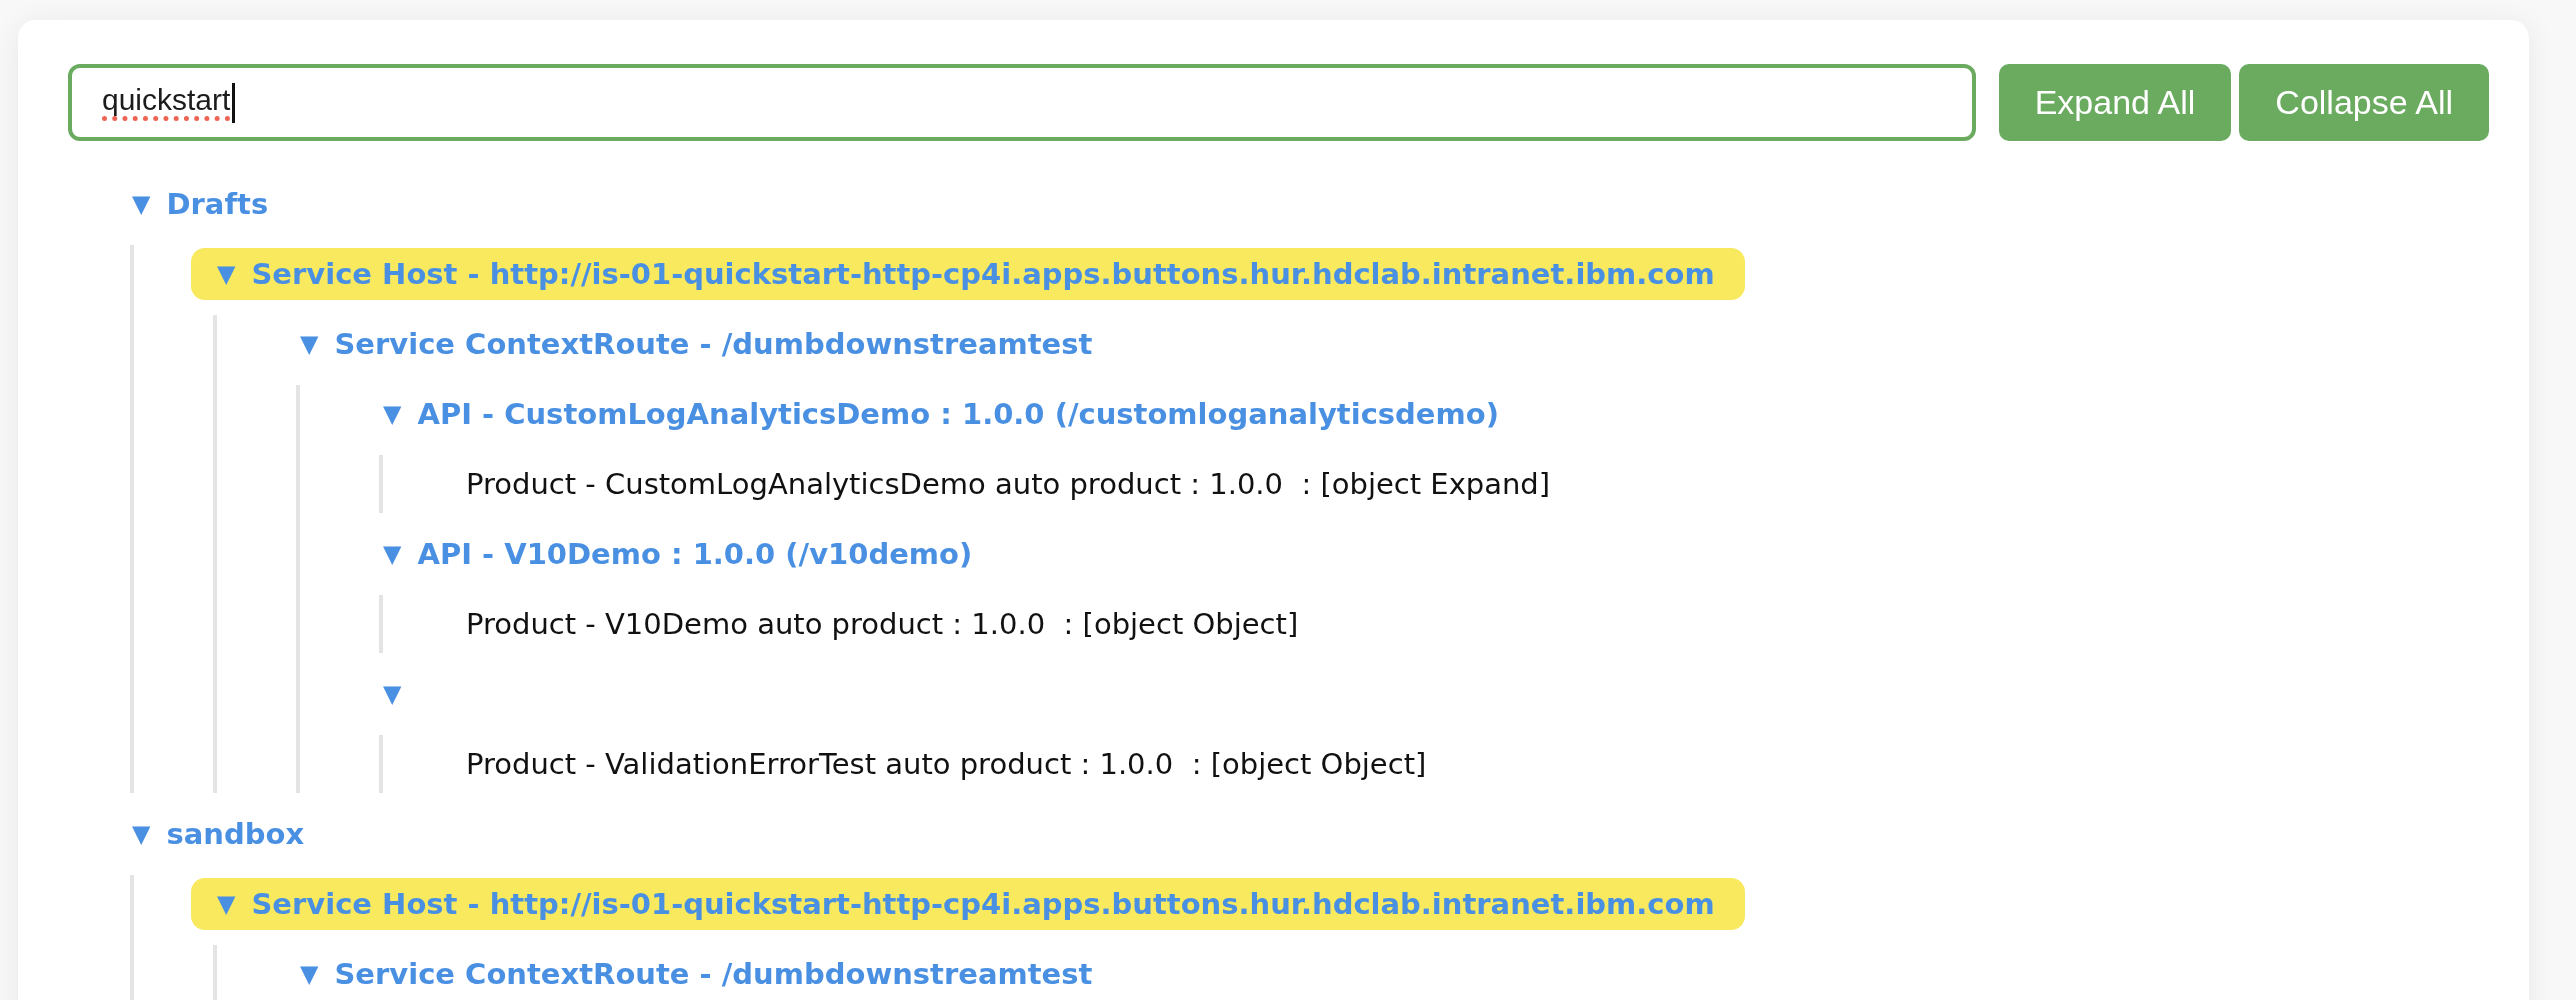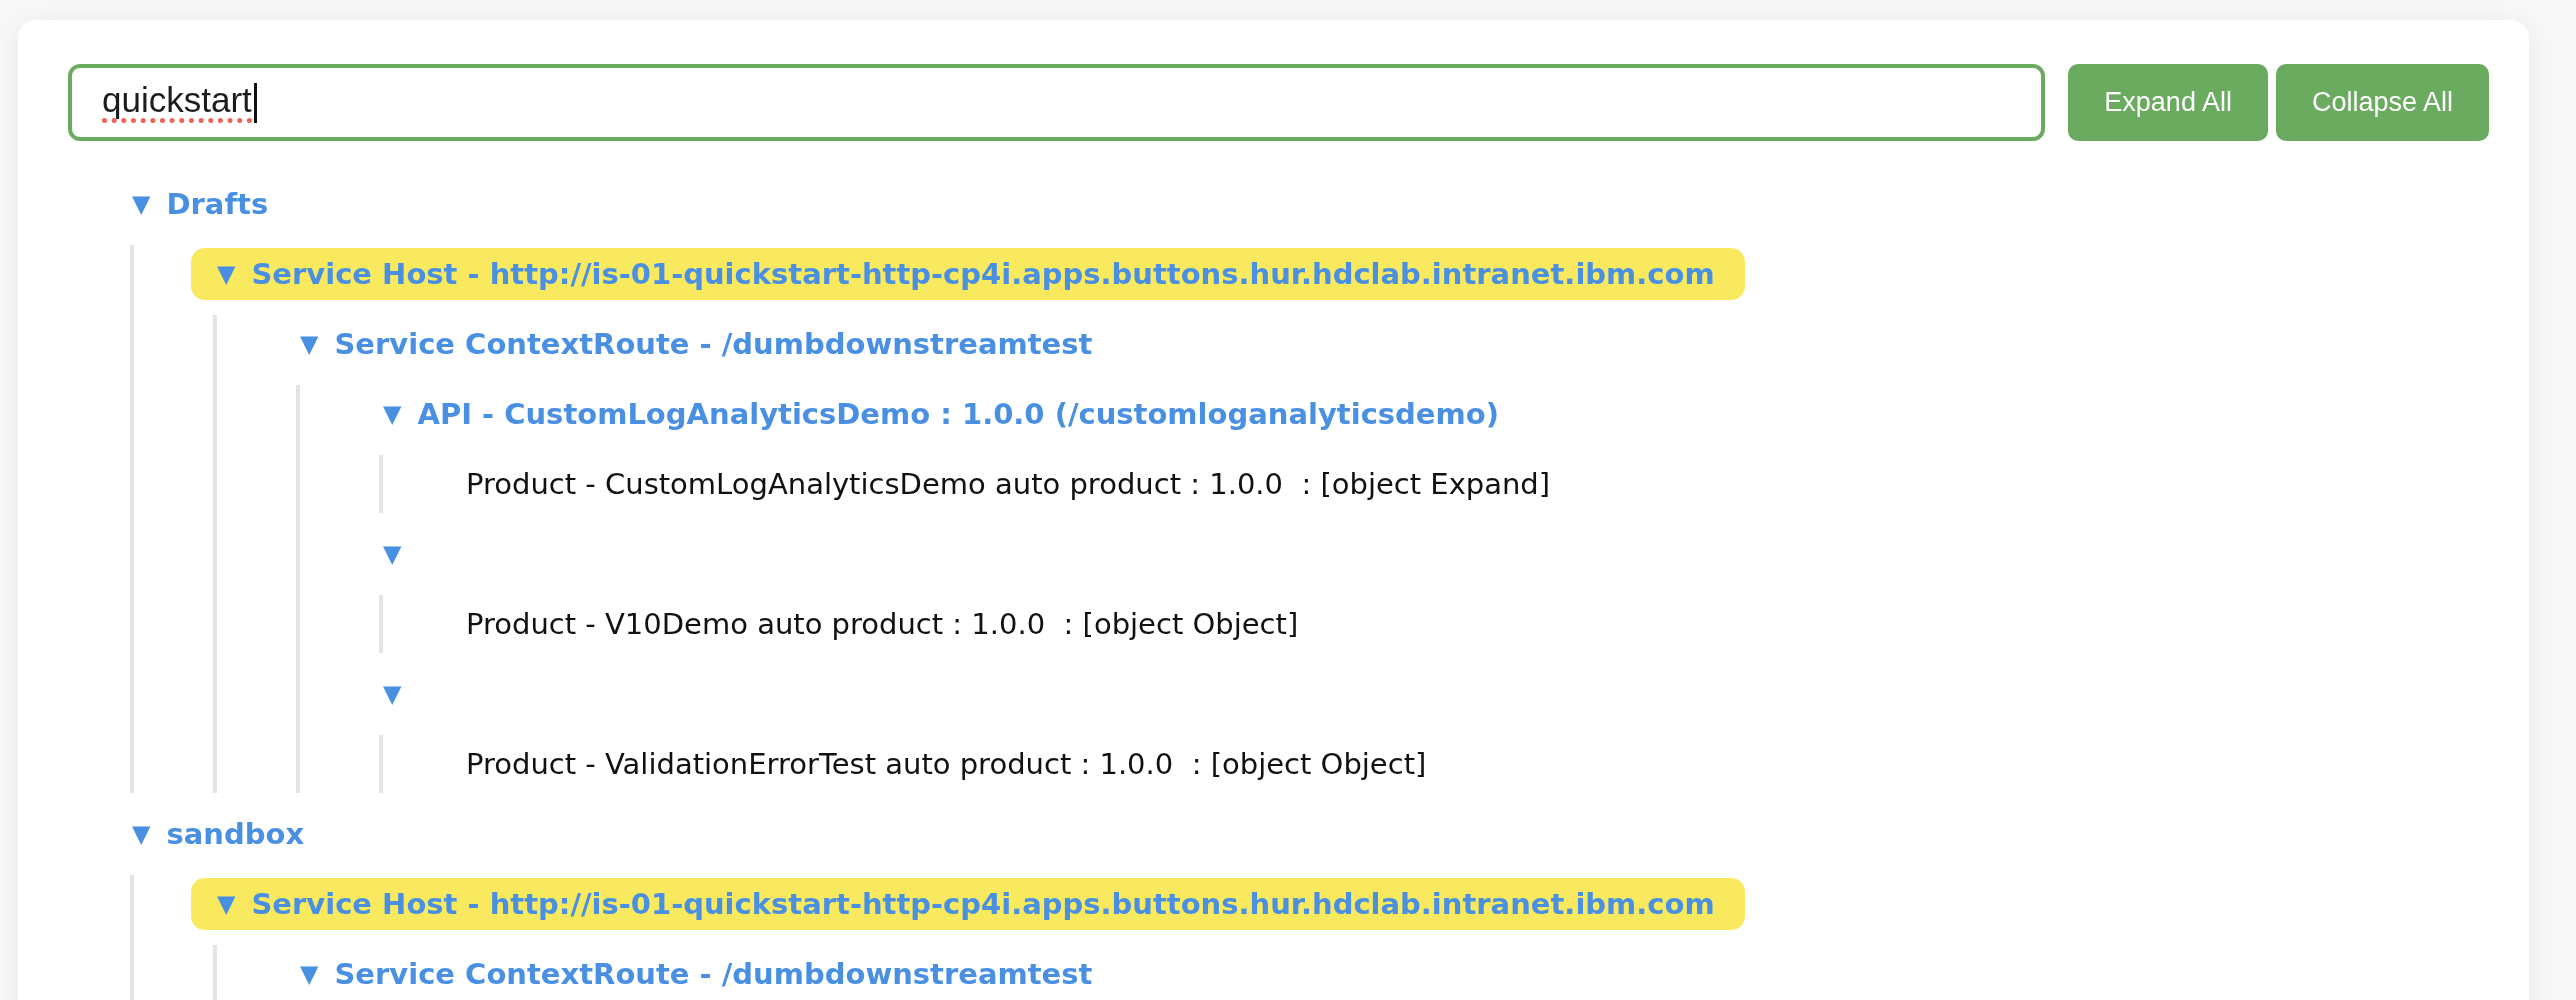--- a/index.html
+++ b/index.html
@@ -35,38 +35,38 @@
     border-radius: 12px;
     box-sizing: border-box;
     display: flex;
     align-items: center;
     padding-left: 30px;
     margin-right: 23px;
     background: #ffffff;
     cursor: text;
   }
   .search-text {
-    font-size: 35px;
+    font-size: 30px;
     color: #1c1c1c;
     border-bottom: 5px dotted #ee6352;
     padding-bottom: 1px;
     line-height: 1;
   }
   .caret {
     width: 3px;
     height: 40px;
     background: #111111;
     margin-left: 2px;
   }
   .btn {
     border: none;
     background: #6aab5f;
     color: #ffffff;
     font-family: "Liberation Sans", sans-serif;
-    font-size: 27px;
+    font-size: 34px;
     border-radius: 10px;
     padding: 0 36px;
     cursor: pointer;
     white-space: nowrap;
   }
   .btn + .btn { margin-left: 8px; }
   
   .tree {
     margin-top: 34px;
     font-family: "DejaVu Sans", sans-serif;
@@ -165,20 +165,21 @@
                         <div class="row product">
                           <span class="lbl">Product - CustomLogAnalyticsDemo auto product : 1.0.0  : [object Expand]</span>
                         </div>
                       </li>
                     </ul>
                   </li>
 
                   <li>
                     <div class="row">
                       <span class="tri">▼</span>
+                      <span class="lbl">API - V10Demo : 1.0.0 (/v10demo)</span>
                     </div>
                     <ul class="group">
                       <li>
                         <div class="row product">
                           <span class="lbl">Product - V10Demo auto product : 1.0.0  : [object Object]</span>
                         </div>
                       </li>
                     </ul>
                   </li>
 

